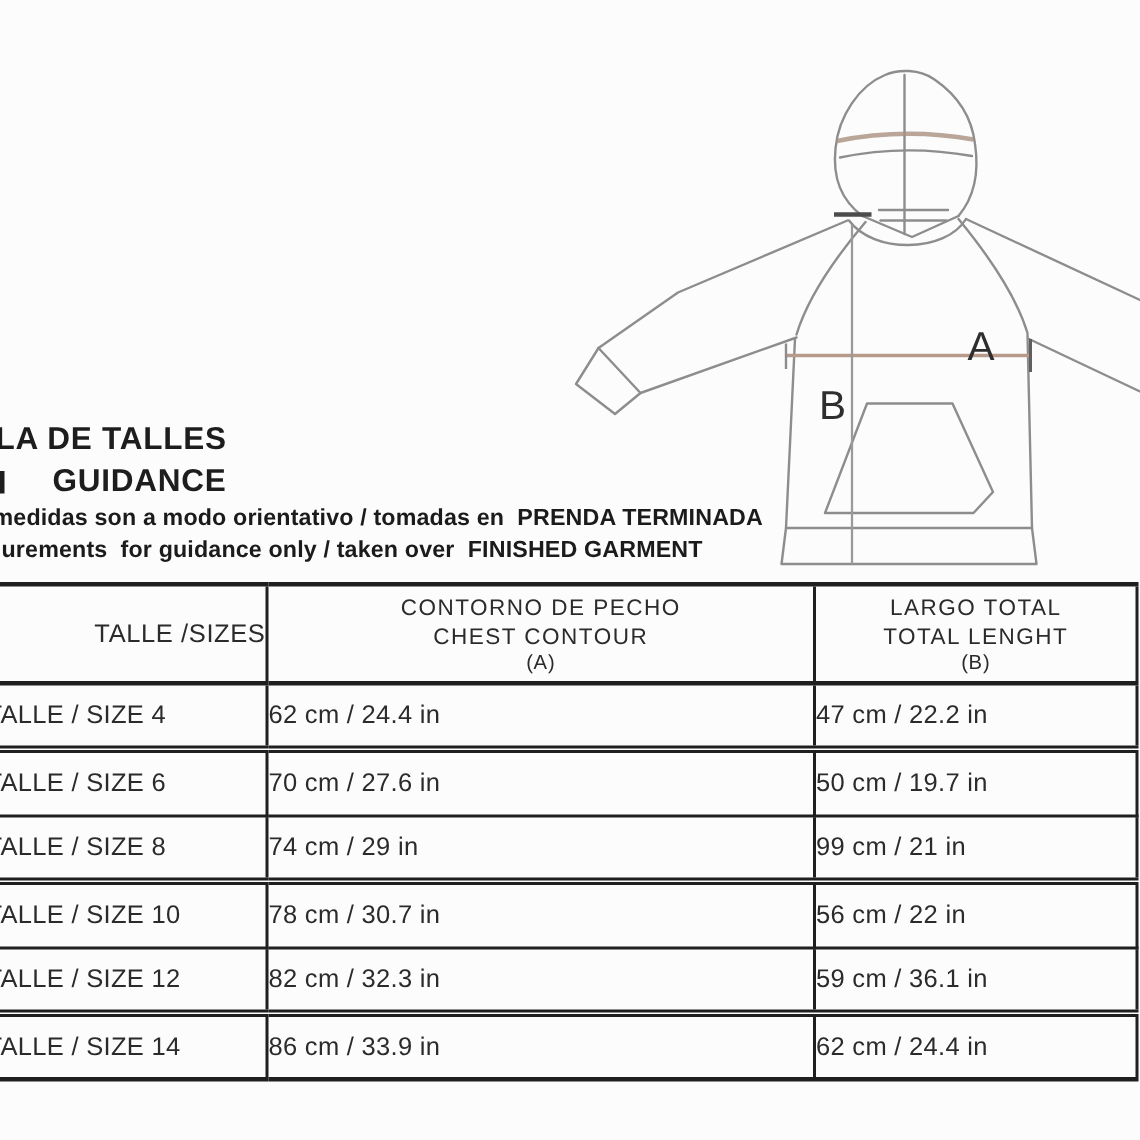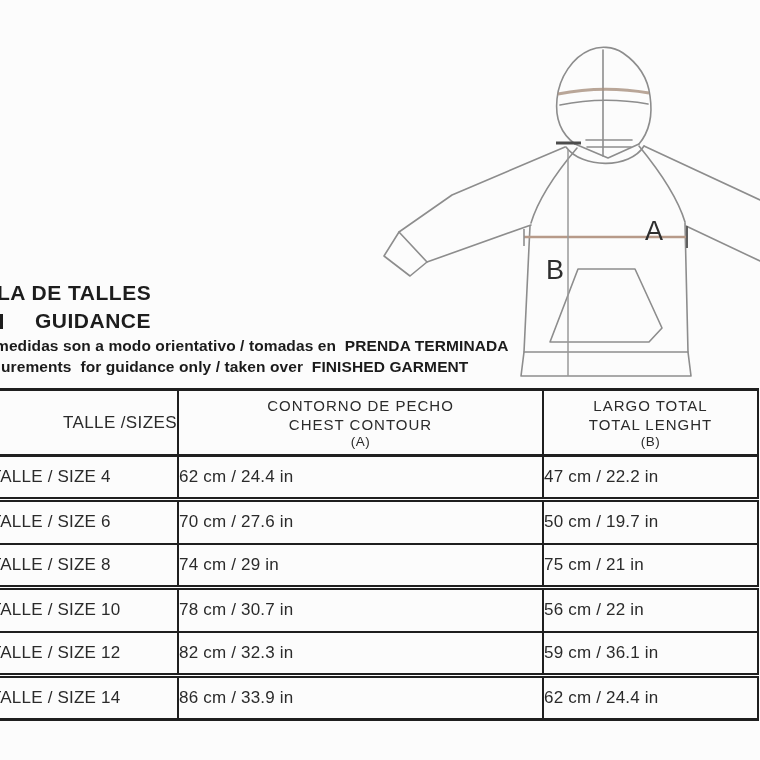--- a/index.html
+++ b/index.html
@@ -104,21 +104,21 @@
       <td>47 cm / 22.2 in</td>
     </tr>
     <tr class="dbl">
       <td class="size-cell"><span>TALLE / SIZE 6</span></td>
       <td>70 cm / 27.6 in</td>
       <td>50 cm / 19.7 in</td>
     </tr>
     <tr>
       <td class="size-cell"><span>TALLE / SIZE 8</span></td>
       <td>74 cm / 29 in</td>
-      <td>75 cm / 21 in</td>
+      <td>99 cm / 21 in</td>
     </tr>
     <tr class="dbl">
       <td class="size-cell"><span>TALLE / SIZE 10</span></td>
       <td>78 cm / 30.7 in</td>
       <td>56 cm / 22 in</td>
     </tr>
     <tr>
       <td class="size-cell"><span>TALLE / SIZE 12</span></td>
       <td>82 cm / 32.3 in</td>
       <td>59 cm / 36.1 in</td>

